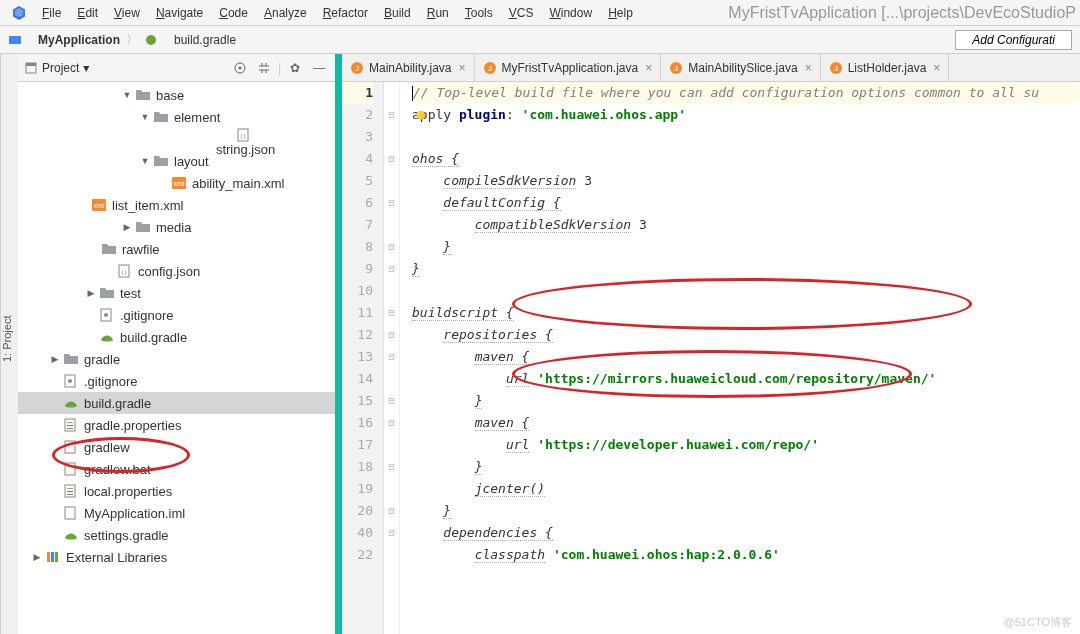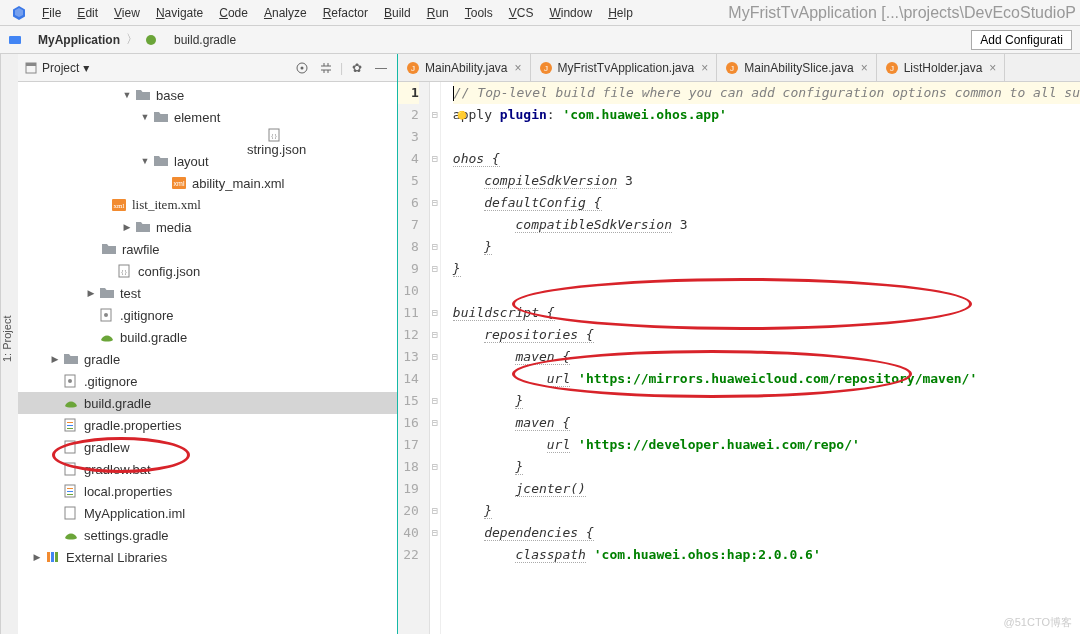--- a/index.html
+++ b/index.html
@@ -6,24 +6,24 @@
 body { font-family: "Segoe UI", Arial, sans-serif; font-size: 12px; color: #333; background: #fff; overflow: hidden; width: 1080px; height: 634px; position: relative; }
 .menubar { display: flex; align-items: center; height: 26px; padding: 0 4px; border-bottom: 1px solid #d0d0d0; background: #f5f5f5; }
 .menu-logo { width: 18px; height: 18px; margin: 0 6px; display: flex; align-items: center; justify-content: center; }
 .menu-item { padding: 4px 8px; cursor: pointer; }
 .menu-item u { text-decoration: underline; }
 .menu-spacer { flex: 1; }
 .menu-project { color: #999; font-size: 16px; white-space: nowrap; overflow: hidden; }
 .breadcrumb-bar { display: flex; align-items: center; height: 28px; padding: 0 8px; border-bottom: 1px solid #d0d0d0; background: #f5f5f5; }
 .breadcrumb-part { display: flex; align-items: center; gap: 16px; }
 .breadcrumb-sep { margin: 0 6px; color: #999; }
-.config-btn { margin-left: auto; padding: 2px 8px; border: 1px solid #aaa; background: #fff; font-size: 12px; }
+.config-btn { margin-left: auto; padding: 2px 16px; border: 1px solid #aaa; background: #fff; font-size: 12px; font-style: italic; }
 .main { display: flex; height: calc(634px - 54px); }
 .sidebar-tab { width: 18px; background: #f0f0f0; border-right: 1px solid #d0d0d0; writing-mode: vertical-rl; text-align: center; padding-top: 10px; font-size: 11px; color: #555; transform: rotate(180deg); }
-.project-pane { width: 380px; border-right: 1px solid #14b8a6; display: flex; flex-direction: column; }
+.project-pane { width: 324px; border-right: 7px solid #14b8a6; display: flex; flex-direction: column; }
 .project-header { display: flex; align-items: center; height: 28px; padding: 0 6px; border-bottom: 1px solid #d0d0d0; background: #f5f5f5; gap: 4px; }
 .project-label { font-size: 12px; display: flex; align-items: center; gap: 4px; }
 .proj-spacer { flex: 1; }
 .tool-icon { width: 20px; height: 20px; display: flex; align-items: center; justify-content: center; color: #666; cursor: pointer; }
 .tree { flex: 1; overflow: hidden; font-size: 13px; padding-top: 2px; }
 .tree-item { display: flex; align-items: center; height: 22px; cursor: pointer; white-space: nowrap; }
 .tree-item.selected { background: #d5d5d5; }
 .tree-arrow { width: 14px; text-align: center; color: #666; font-size: 9px; }
 .tree-icon { width: 18px; height: 16px; display: flex; align-items: center; justify-content: center; margin-right: 4px; }
 .folder-icon { fill: #9aa0a6; }
@@ -167,21 +167,21 @@
         <div class="tree-item" style="padding-left: 138px;">
           <span class="tree-arrow"></span>
           <span class="tree-icon">
             <svg width="16" height="14" viewBox="0 0 16 14">
               <rect x="1" y="1" width="14" height="12" rx="1" fill="#f28b30"></rect>
               <text x="8" y="10" font-size="7" fill="#fff" text-anchor="middle">xml</text>
             </svg>
           </span>
           <span>ability_main.xml</span>
         </div>
-        <div class="tree-item" style="padding-left: 78px; font-family: Liberation Serif, serif;">
+        <div class="tree-item" style="padding-left: 58px;">
           <span class="tree-arrow"></span>
           <span class="tree-icon">
             <svg width="16" height="14" viewBox="0 0 16 14">
               <rect x="1" y="1" width="14" height="12" rx="1" fill="#f28b30"></rect>
               <text x="8" y="10" font-size="7" fill="#fff" text-anchor="middle">xml</text>
             </svg>
           </span>
           <span>list_item.xml</span>
         </div>
         <div class="tree-item" style="padding-left: 102px;">
@@ -420,21 +420,21 @@
           <div style="opacity: 1;">⊟</div>
           <div style="opacity: 1;">⊟</div>
           <div style="opacity: 0;"></div>
           <div style="opacity: 1;">⊟</div>
           <div style="opacity: 0;"></div>
           <div style="opacity: 1;">⊟</div>
           <div style="opacity: 1;">⊟</div>
           <div style="opacity: 0;"></div>
         </div>
       <div class="code" id="code">
-          <div class="line" style="background: rgb(255, 251, 230);"><span class="caret"></span><span class="cmt">// Top-level build file where you can add configuration options common to all su</span></div>
+          <div class="line" style="background: rgb(255, 251, 230); border-radius: 8px;"><span class="caret"></span><span class="cmt">// Top-level build file where you can add configuration options common to all su</span></div>
           <div class="line"><span class="ident">a</span><span style="position:relative"><span style="position:absolute;left:-3px;top:-2px;font-size:8px">🟡</span></span><span class="ident">pply </span><span class="kw">plugin</span><span>: </span><span class="str">'com.huawei.ohos.app'</span></div>
           <div class="line"></div>
           <div class="line"><span class="ident under">ohos {</span></div>
           <div class="line">    <span class="ident under">compileSdkVersion</span> <span class="ident">3</span></div>
           <div class="line">    <span class="ident under">defaultConfig {</span></div>
           <div class="line">        <span class="ident under">compatibleSdkVersion</span> <span class="ident">3</span></div>
           <div class="line">    <span class="ident under">}</span></div>
           <div class="line"><span class="ident under">}</span></div>
           <div class="line"></div>
           <div class="line"><span class="ident under">buildscript {</span></div>

